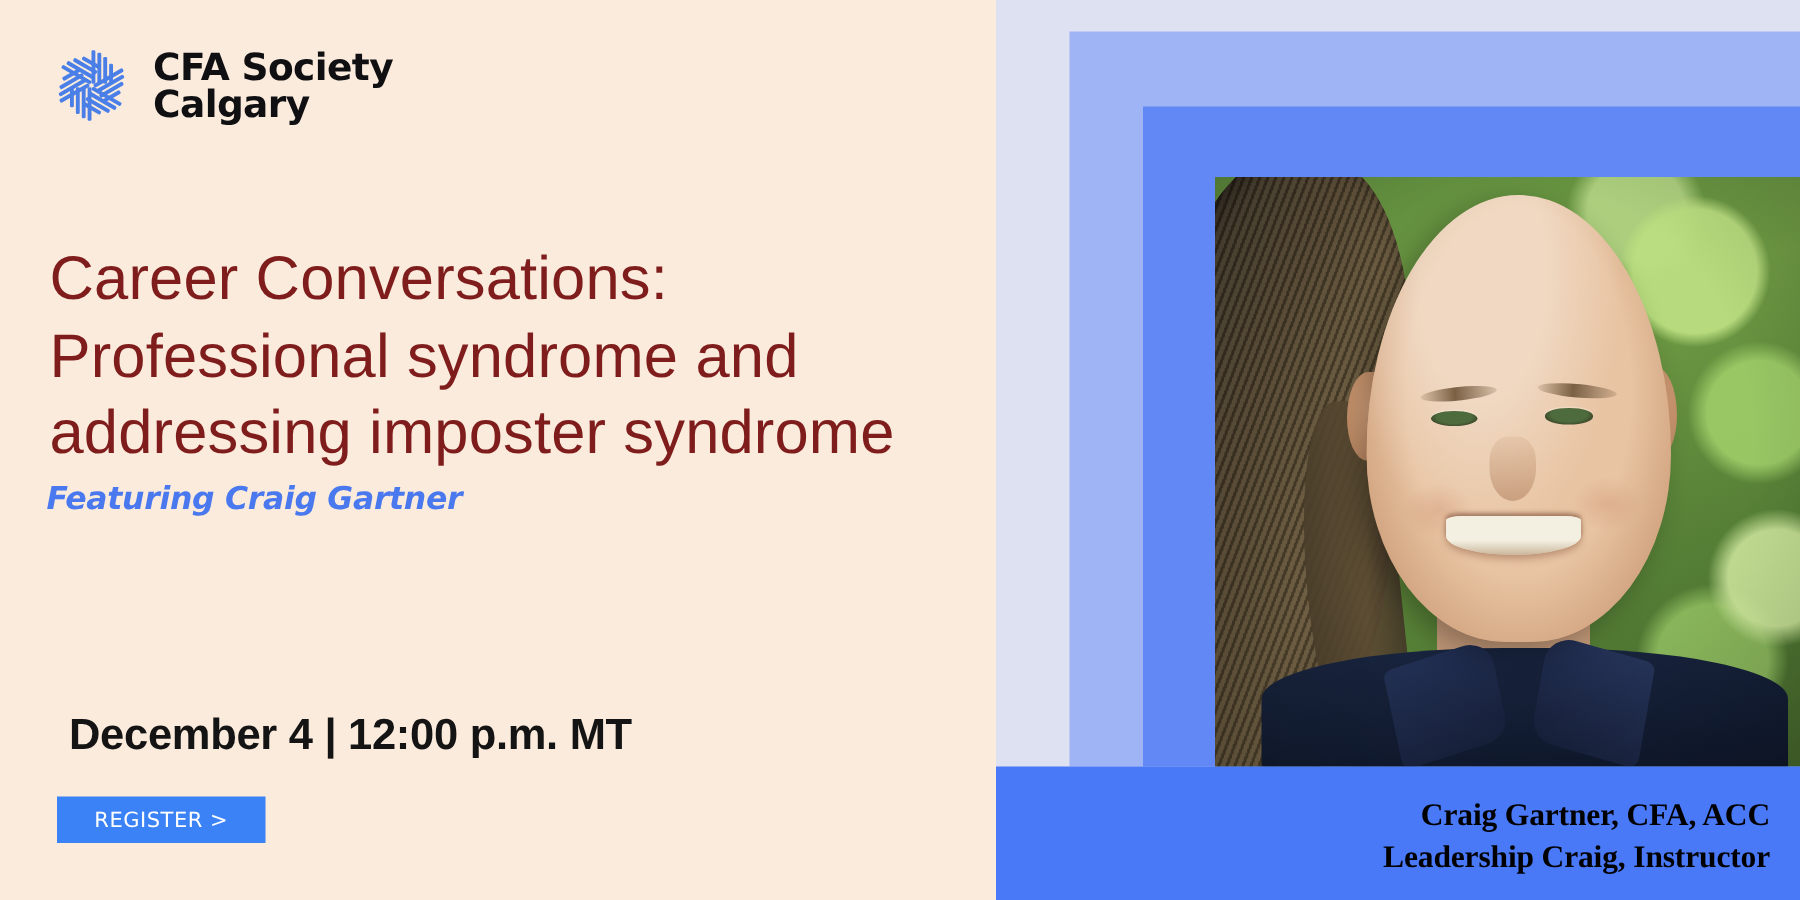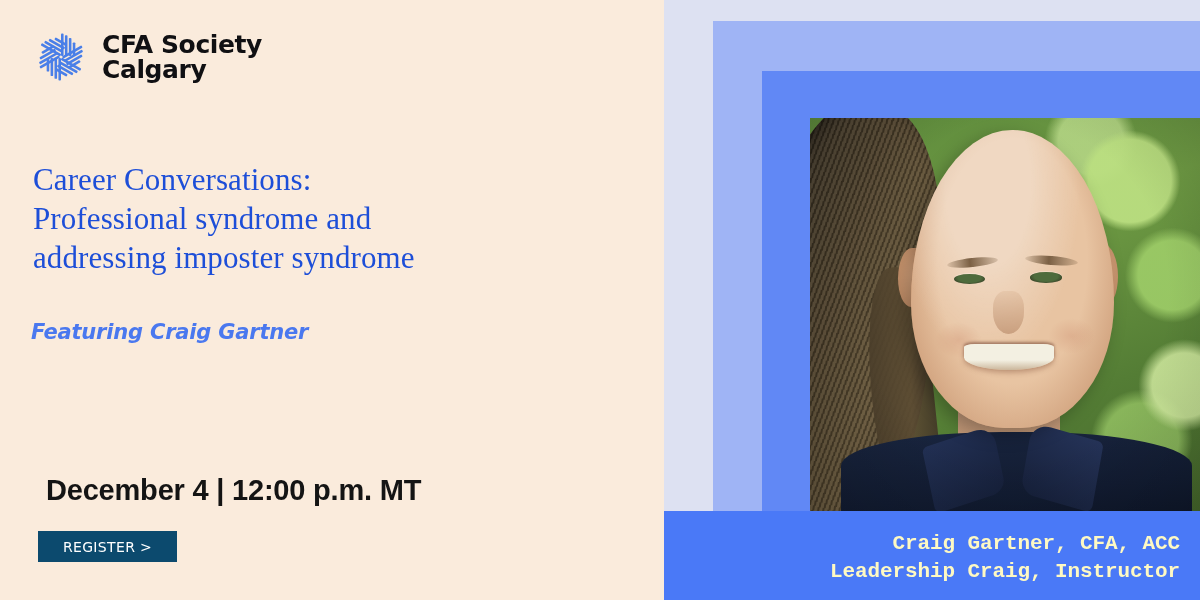--- a/index.html
+++ b/index.html
@@ -61,25 +61,25 @@
   }
 
   
   #headline {
     position: absolute;
     left: 33px;
     top: 160px;
     width: 600px;
   }
   #headline .hl-line {
-    font-family: Liberation Serif, serif;
-    font-size: 31px;
+    font-family: Liberation Sans, sans-serif;
+    font-size: 41px;
     font-weight: normal;
     line-height: 1.26;
-    color: #1d4ed8;
+    color: #7f1d1d;
     letter-spacing: 0.1px;
     white-space: nowrap;
   }
 
   
   #featuring {
     position: absolute;
     left: 31px;
     top: 320px;
     font-family: "DejaVu Sans", sans-serif;
@@ -104,21 +104,21 @@
     white-space: nowrap;
   }
 
   
   #register-button {
     position: absolute;
     left: 38px;
     top: 531px;
     width: 139px;
     height: 31px;
-    background: #0c4a6e;
+    background: #3b82f6;
     border: none;
     display: flex;
     align-items: center;
     justify-content: center;
     cursor: pointer;
   }
   #register-button .rb-label {
     font-family: "DejaVu Sans", sans-serif;
     font-size: 14px;
     font-weight: normal;
@@ -303,25 +303,25 @@
     height: 89px;
     background: #4a79f7;
   }
   #caption-text {
     position: absolute;
     right: 20px;
     top: 19px;
     text-align: right;
   }
   #caption-text .cap-line {
-    font-family: Liberation Mono, monospace;
+    font-family: Liberation Serif, serif;
     font-weight: bold;
     font-size: 21px;
     line-height: 1.33;
-    color: #fef9c3;
+    color: #000000;
     letter-spacing: -0.1px;
     white-space: nowrap;
   }
 </style>
 </head>
 <body>
 
 <div id="banner">
 
   <div id="left-panel">

